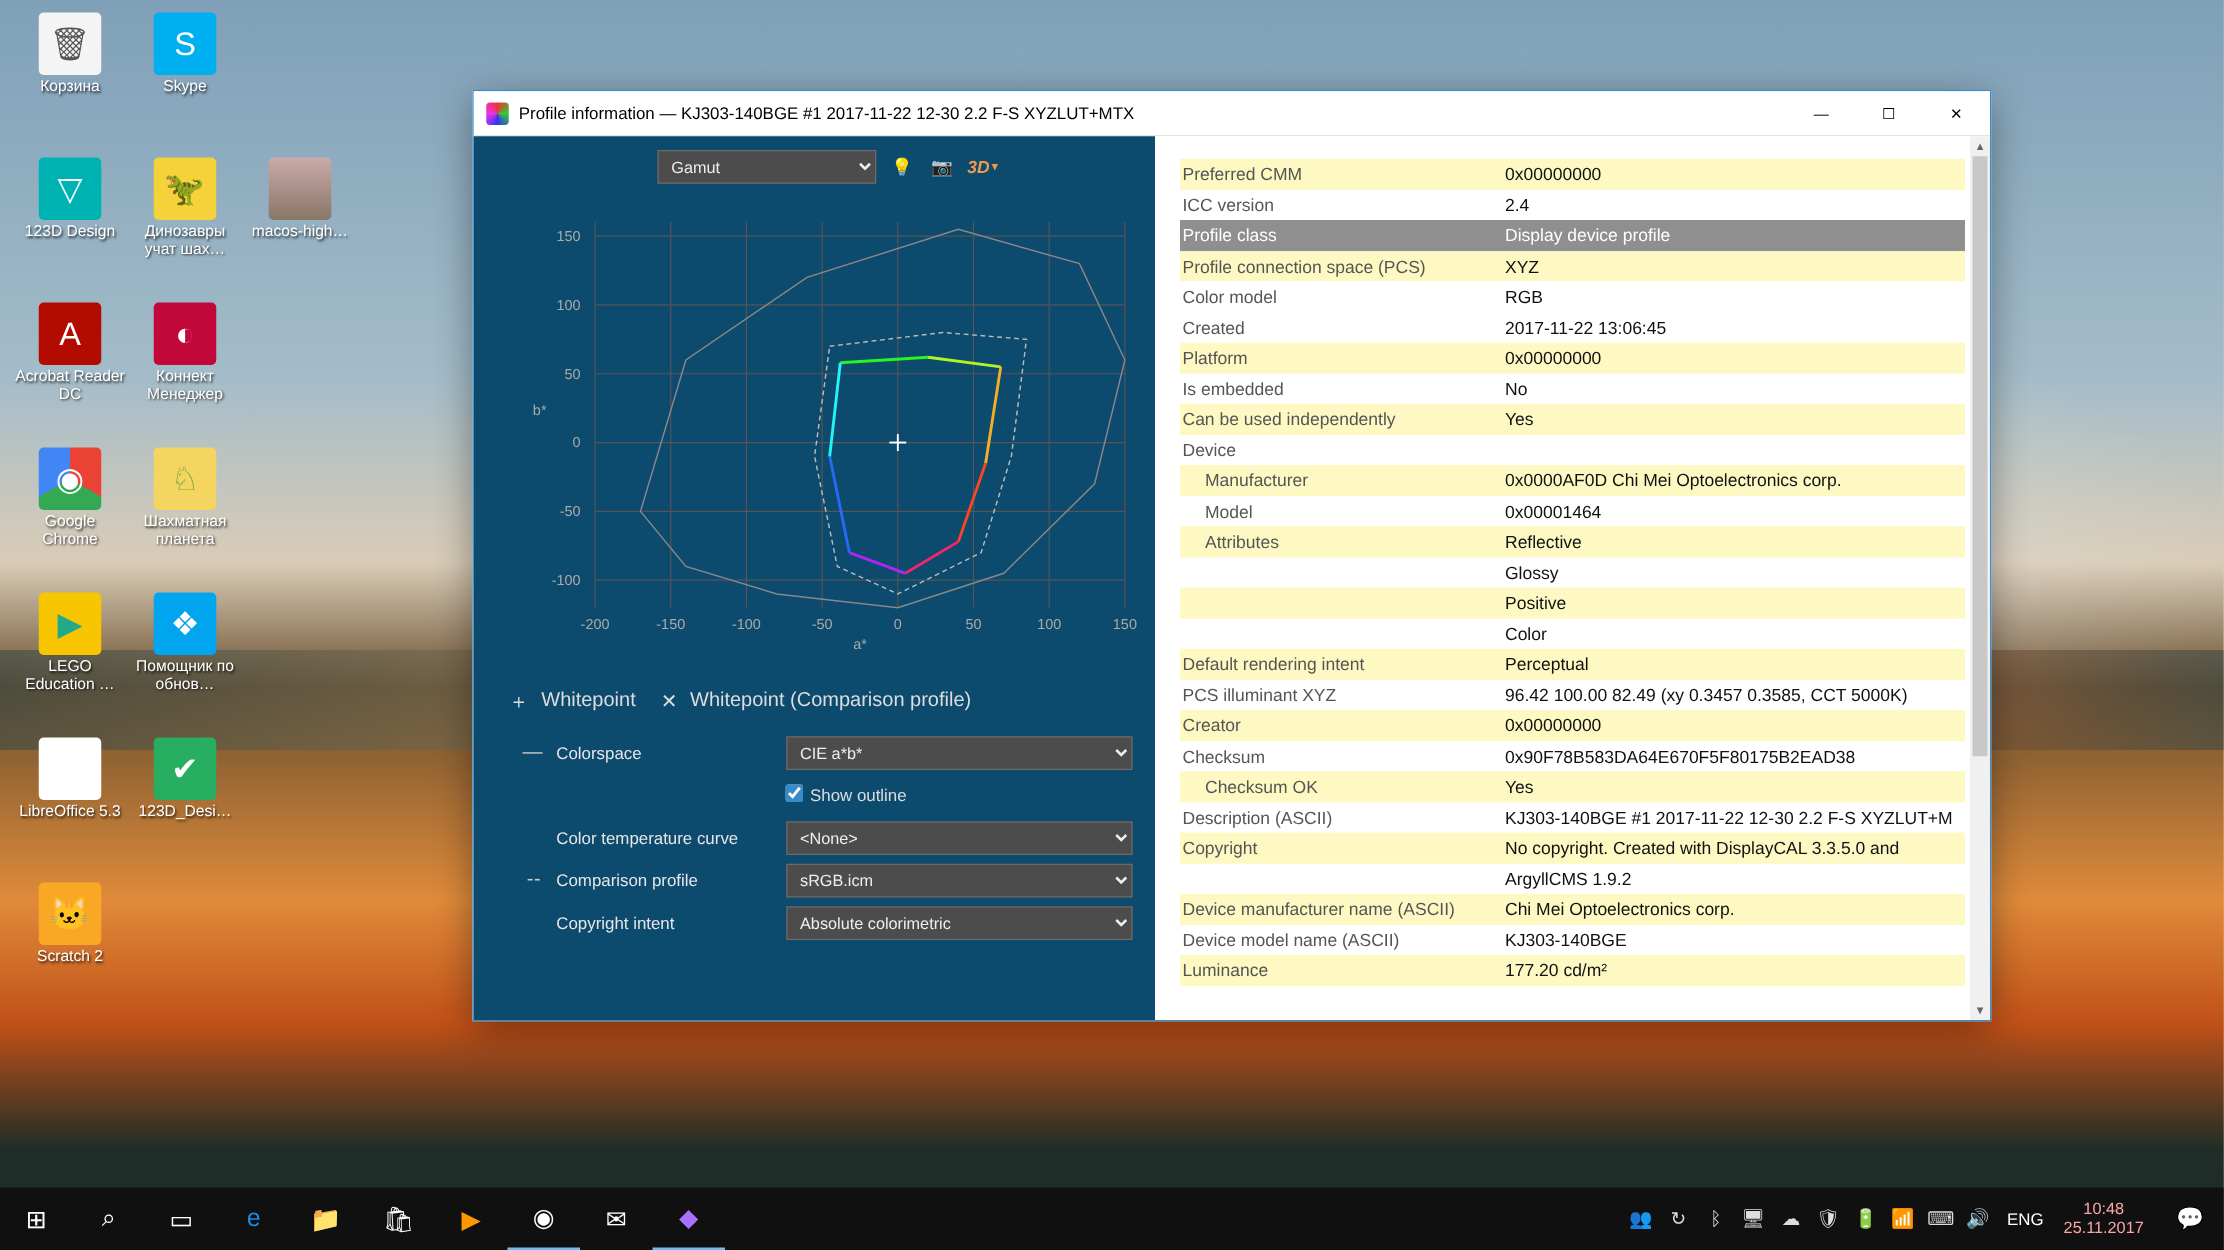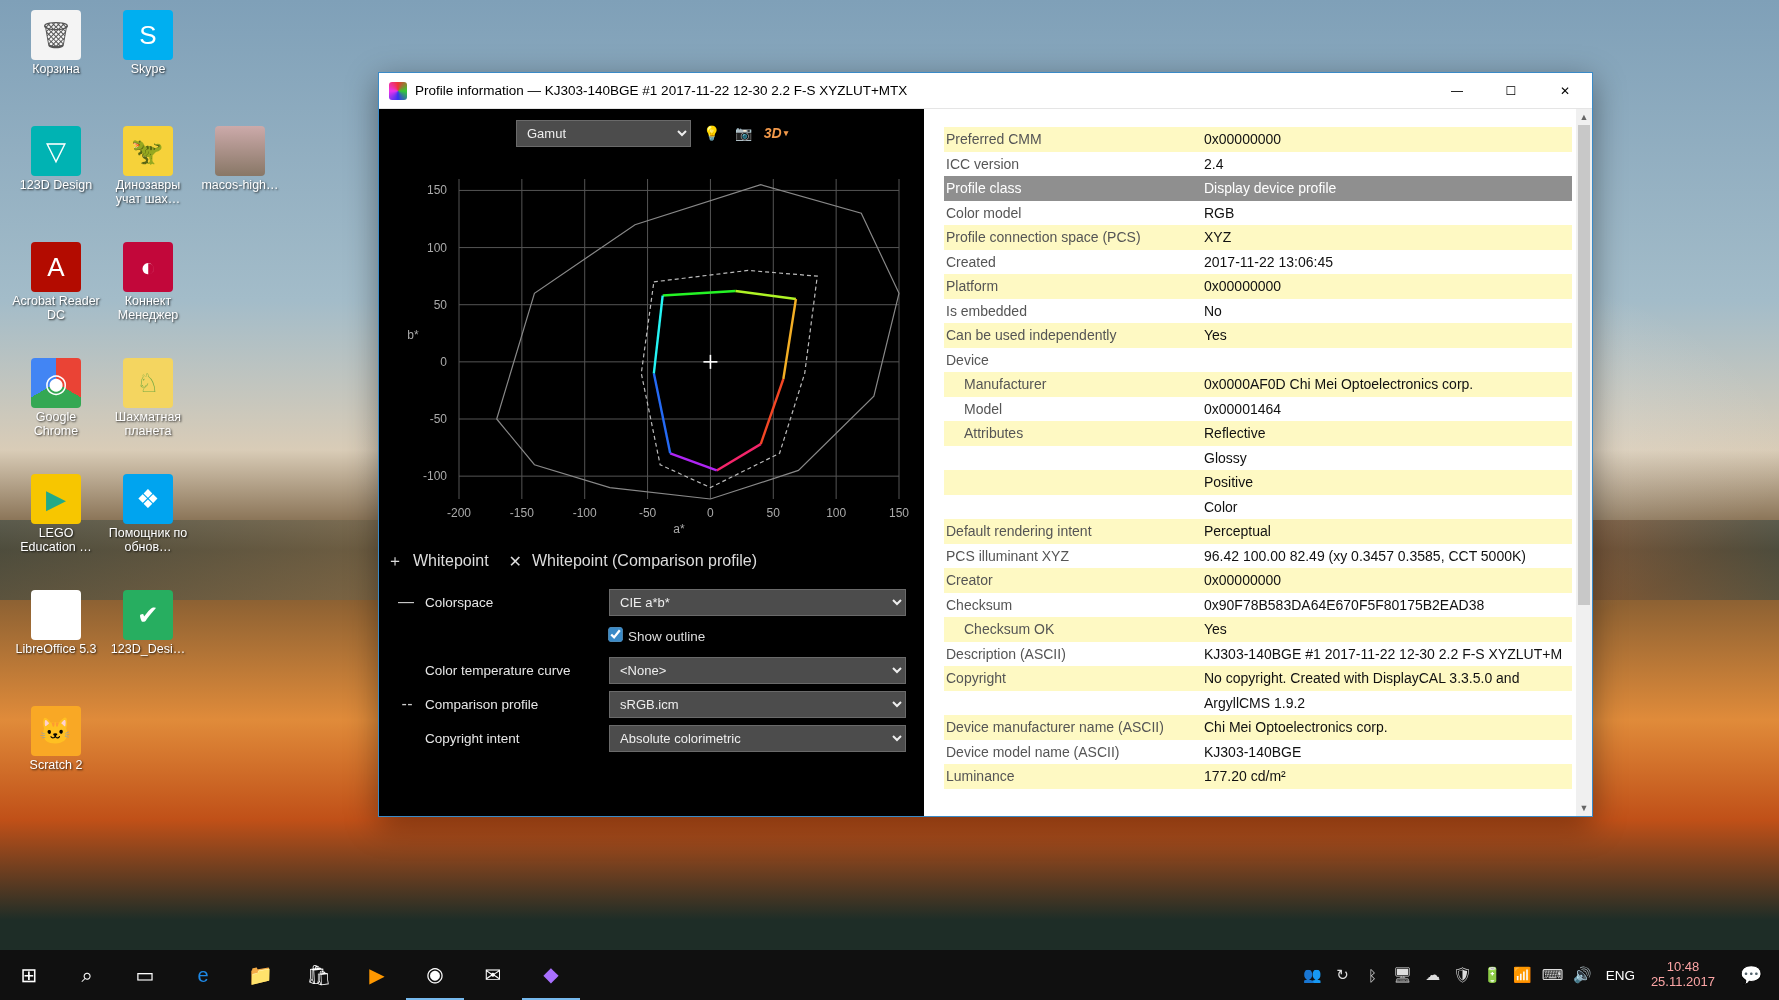--- a/index.html
+++ b/index.html
@@ -18,21 +18,21 @@
 .dicon .lbl { color:#fff; font-size:12.5px; text-align:center; text-shadow:1px 1px 2px rgba(0,0,0,.8); line-height:1.15; margin-top:2px; max-width:88px; }
 
 
 .window { position:absolute; top:72px; left:378px; width:1215px; height:745px; background:#fff; border:1px solid #3a8ac7; box-shadow:0 8px 30px rgba(0,0,0,.4); display:flex; flex-direction:column; }
 .titlebar { height:36px; display:flex; align-items:center; background:#fff; border-bottom:1px solid #e5e5e5; }
 .titlebar .appicon { width:18px; height:18px; margin:0 8px 0 10px; background:conic-gradient(#e33,#3c3,#33e,#e3e,#e33); border-radius:3px; }
 .titlebar .title { flex:1; font-size:13.5px; color:#000; }
 .winbtn { width:54px; height:36px; display:flex; align-items:center; justify-content:center; font-size:12px; color:#000; cursor:pointer; }
 
 .body { flex:1; display:flex; min-height:0; }
-.left { width:545px; background:#000000; color:#ddd; display:flex; flex-direction:column; }
+.left { width:545px; background:#0c4a6e; color:#ddd; display:flex; flex-direction:column;padding-left:20px; }
 .right { flex:1; background:#fff; position:relative; overflow:hidden; }
 
 
 .toolbar { height:40px; display:flex; align-items:center; justify-content:center; gap:10px; padding-top:8px;}
 select.combo, .combo { background:#4c4c4c; color:#eee; border:1px solid #6a6a6a; font-size:13px; height:27px; padding:2px 6px; }
 .toolbar .combo { width:175px; }
 .tbtn { width:22px; height:22px; display:flex; align-items:center; justify-content:center; cursor:pointer; color:#f2c94c; font-size:14px;}
 .tbtn.d3 { font-weight:700; font-style:italic; color:#f2994a; }
 .tbtn.d3::after { content:"▾"; font-size:9px; margin-left:2px; font-style:normal;}
 
@@ -283,27 +283,27 @@
               <div class="v">0x00000000</div>
             </div>
             <div class="irow">
               <div class="k">ICC version</div>
               <div class="v">2.4</div>
             </div>
             <div class="irow alt sel">
               <div class="k">Profile class</div>
               <div class="v">Display device profile</div>
             </div>
+            <div class="irow alt">
+              <div class="k">Profile connection space (PCS)</div>
+              <div class="v">XYZ</div>
+            </div>
             <div class="irow">
               <div class="k">Color model</div>
               <div class="v">RGB</div>
-            </div>
-            <div class="irow alt">
-              <div class="k">Profile connection space (PCS)</div>
-              <div class="v">XYZ</div>
             </div>
             <div class="irow">
               <div class="k">Created</div>
               <div class="v">2017-11-22 13:06:45</div>
             </div>
             <div class="irow alt">
               <div class="k">Platform</div>
               <div class="v">0x00000000</div>
             </div>
             <div class="irow">

